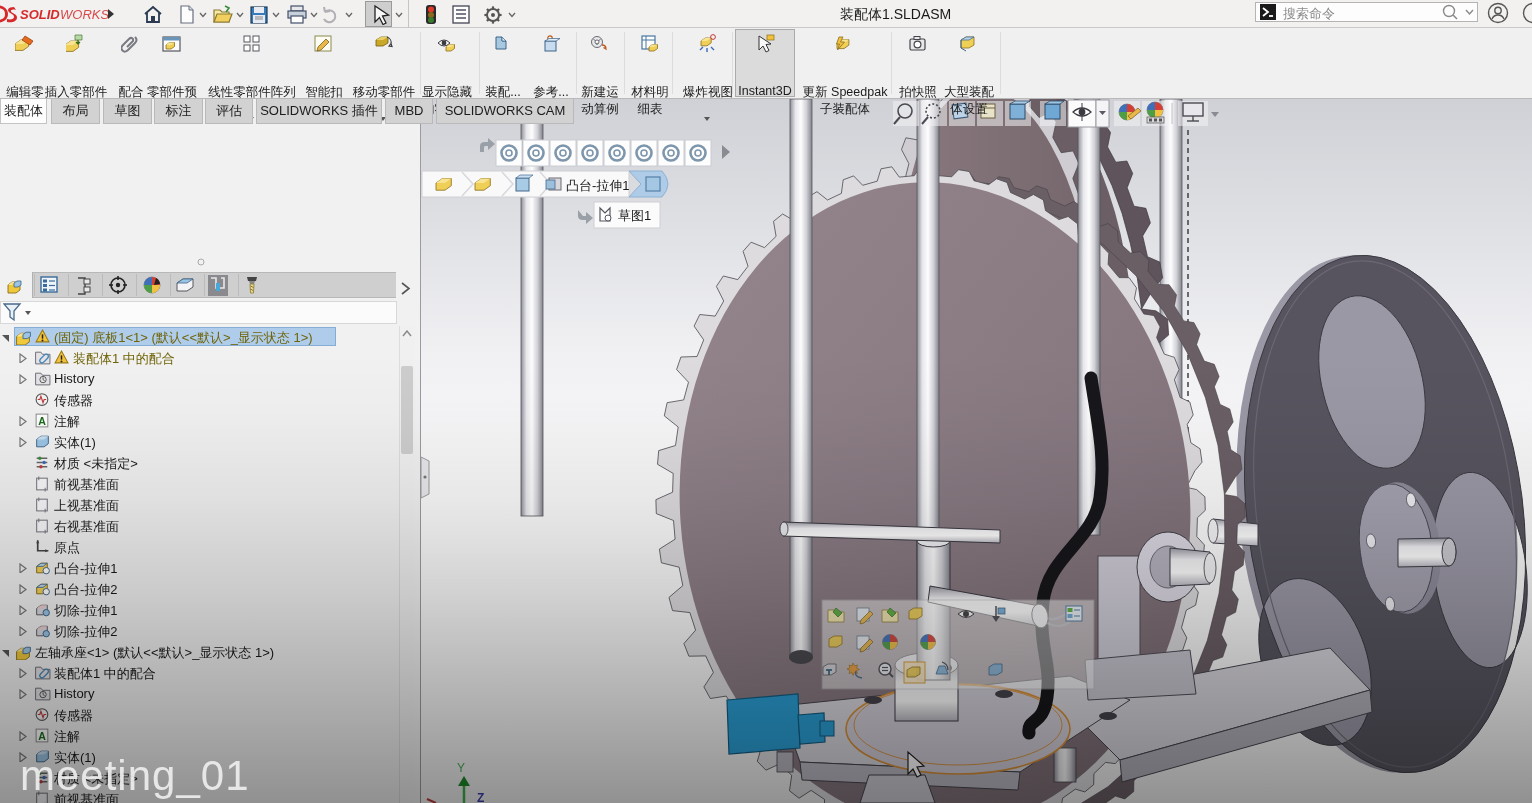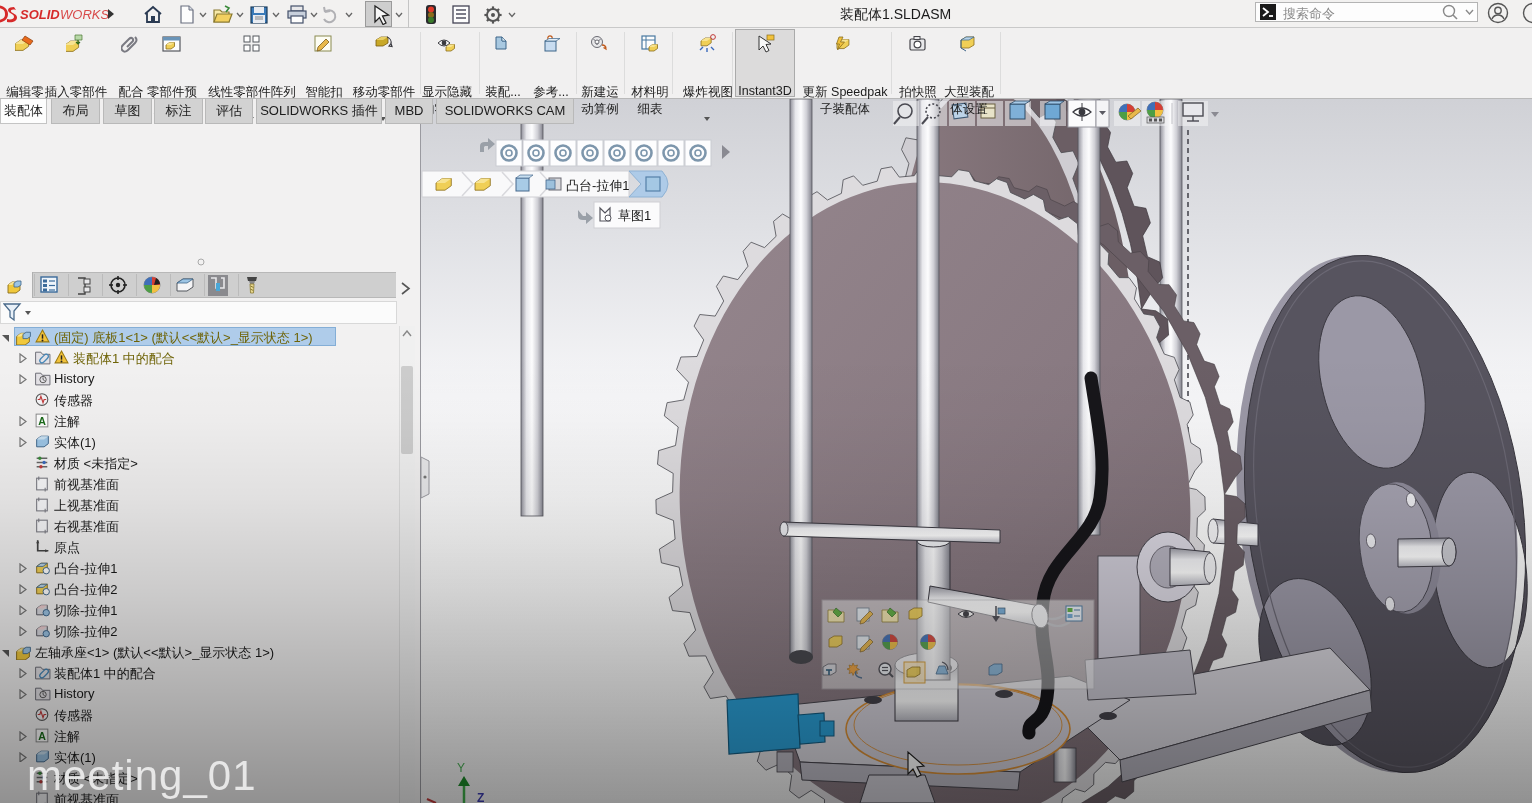--- a/index.html
+++ b/index.html
@@ -6,21 +6,21 @@
 #ribbon {position:absolute;left:0;top:28px;width:1532px;height:71px;background:#f1f0f0;border-bottom:1px solid #b9b9b9}
 .rlb {position:absolute;width:120px;text-align:center;font-size:12.5px;color:#1c1c1c;white-space:nowrap}
 .ric {position:absolute;top:6px}
 .rcaret {position:absolute;top:89px;width:0;height:0;border-left:3.5px solid transparent;border-right:3.5px solid transparent;border-top:4px solid #555}
 .rsep {position:absolute;top:4px;width:1px;height:62px;background:#dcdcdc}
 #tabs {position:absolute;left:0;top:99px;width:574px;height:25px}
 .tab {position:absolute;top:0;height:25px;background:#d2d2d2;border:1px solid #b9b9b9;border-top:none;font-size:13px;color:#1c1c1c;text-align:center;line-height:24px}
 .tab.act {background:#fdfdfd;border-color:#c4c4c4}
 #panel {position:absolute;left:0;top:124px;width:421px;height:679px;background:#f2f1f1;border-right:1px solid #9a9aa0;overflow:hidden}
 #vig {position:absolute;left:0;top:0;width:1532px;height:803px;pointer-events:none;background:linear-gradient(to bottom,rgba(0,0,0,0) 44%,rgba(0,0,0,0.02) 52%,rgba(0,0,0,0.07) 62%,rgba(0,0,0,0.16) 74%,rgba(0,0,0,0.28) 87%,rgba(0,0,0,0.40) 100%)}
-#wm {position:absolute;left:27px;top:752px;font-size:42px;color:rgba(235,235,235,0.95);letter-spacing:1px}
+#wm {position:absolute;left:20px;top:752px;font-size:42px;color:rgba(235,235,235,0.95);letter-spacing:1px}
 </style></head><body>
 <svg width="1111" height="704" viewBox="421 99 1111 704" style="position:absolute;left:421px;top:99px">
     <defs>
 <linearGradient id="vbg" x1="0" y1="0" x2="0" y2="1">
  <stop offset="0" stop-color="#d0d1d6"></stop>
         <stop offset="0.18" stop-color="#dfe0e4"></stop>
  <stop offset="0.42" stop-color="#f6f6f8"></stop>
         <stop offset="0.62" stop-color="#fbfbfb"></stop>
  <stop offset="1" stop-color="#f2f2f2"></stop>
 </linearGradient>

